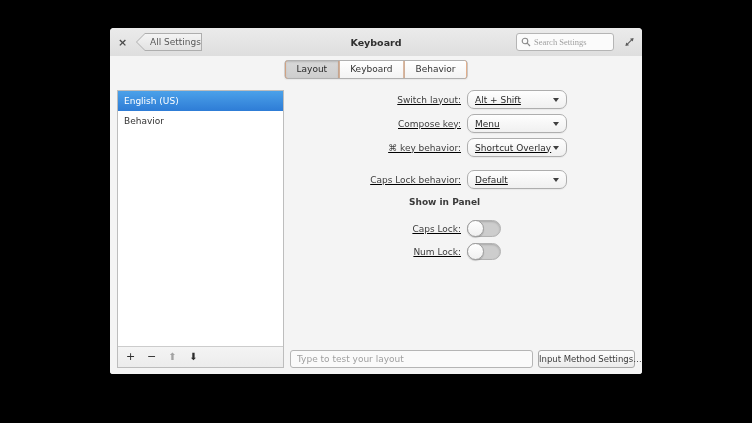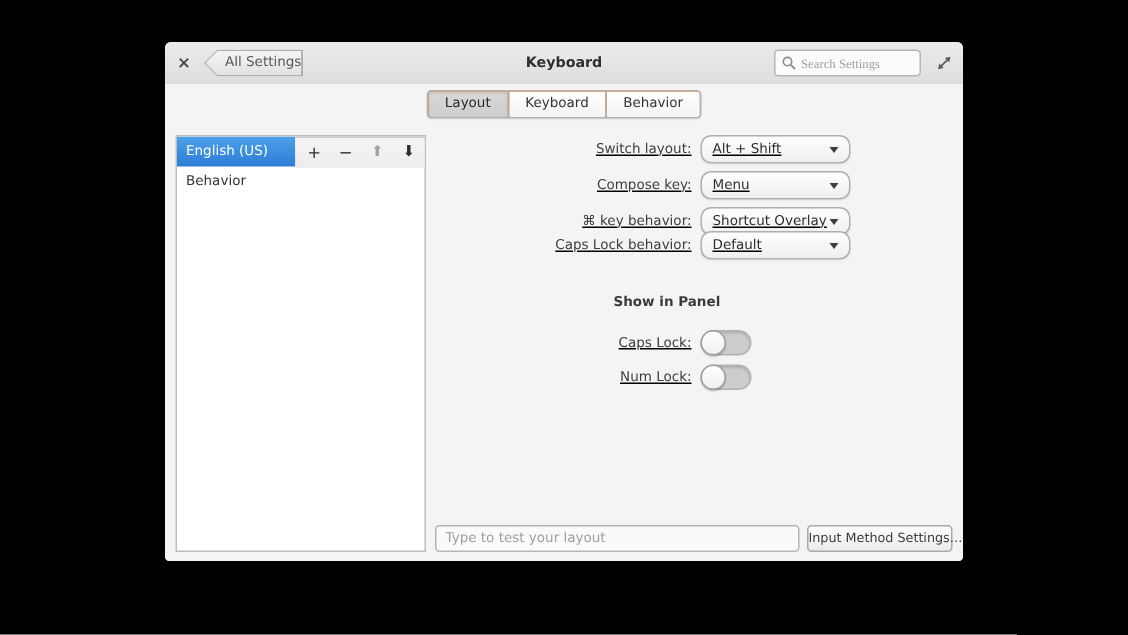--- a/index.html
+++ b/index.html
@@ -61,21 +61,21 @@
     background:linear-gradient(#ffffff,#f3f3f3);cursor:default;
   }
   .tab + .tab{border-left:1px solid #b0b0b0;}
   .tab.active{
     background:linear-gradient(#d8d8d8,#cecece);
     box-shadow:inset 0 1px 2px rgba(0,0,0,.15);color:#2a2a2a;
   }
   
   .list-frame{
     position:absolute;left:7px;top:34px;width:167px;height:278px;box-sizing:border-box;
-    border:1px solid #bdbdbd;background:#fff;display:flex;
+    border:1px solid #bdbdbd;background:#fff;display:flex;flex-direction:column;
   }
   .list-items{flex:1;overflow:hidden;}
   .list-item{
     height:20px;line-height:20px;font-size:9px;color:#333;
     padding-left:6px;white-space:nowrap;cursor:default;
   }
   .list-item.selected{
     background:linear-gradient(var(--accent-light,#4ba1e9),var(--accent-dark,#2e7cd6));
     color:#fff;
   }
@@ -215,21 +215,21 @@
         <span class="caret"></span>
       </div>
     </div>
     <div class="srow" style="top:82px">
       <span class="slabel">⌘ key behavior:</span>
       <div class="dropdown">
         <span class="dval">Shortcut Overlay</span>
         <span class="caret"></span>
       </div>
     </div>
-    <div class="srow" style="top:98px">
+    <div class="srow" style="top:114px">
       <span class="slabel">Caps Lock behavior:</span>
       <div class="dropdown">
         <span class="dval">Default</span>
         <span class="caret"></span>
       </div>
     </div>
 
     <div class="section-heading">Show in Panel</div>
 
     <div class="trow" style="top:163px">

